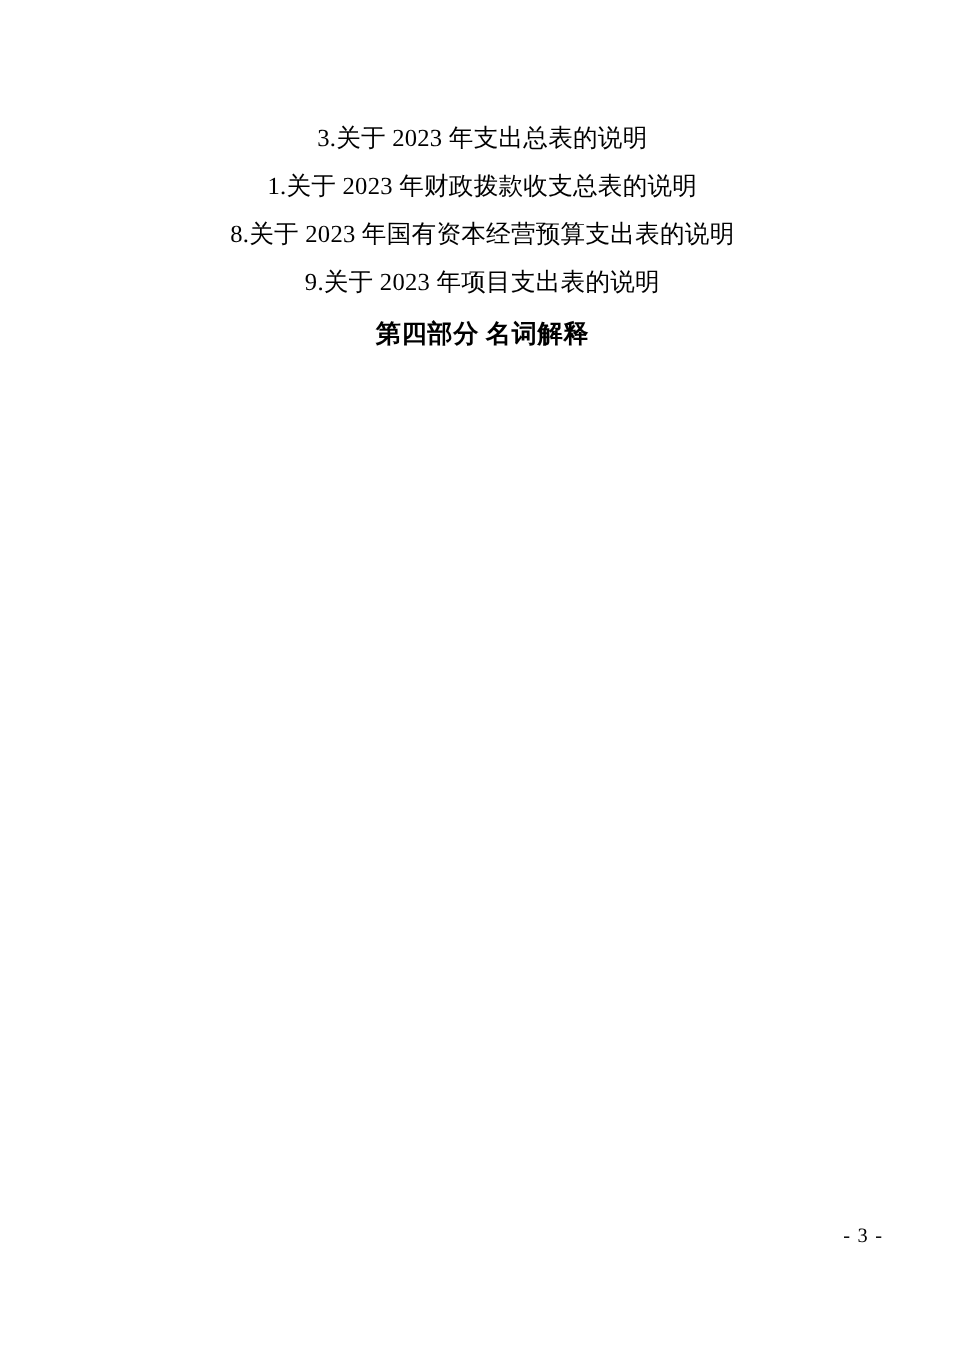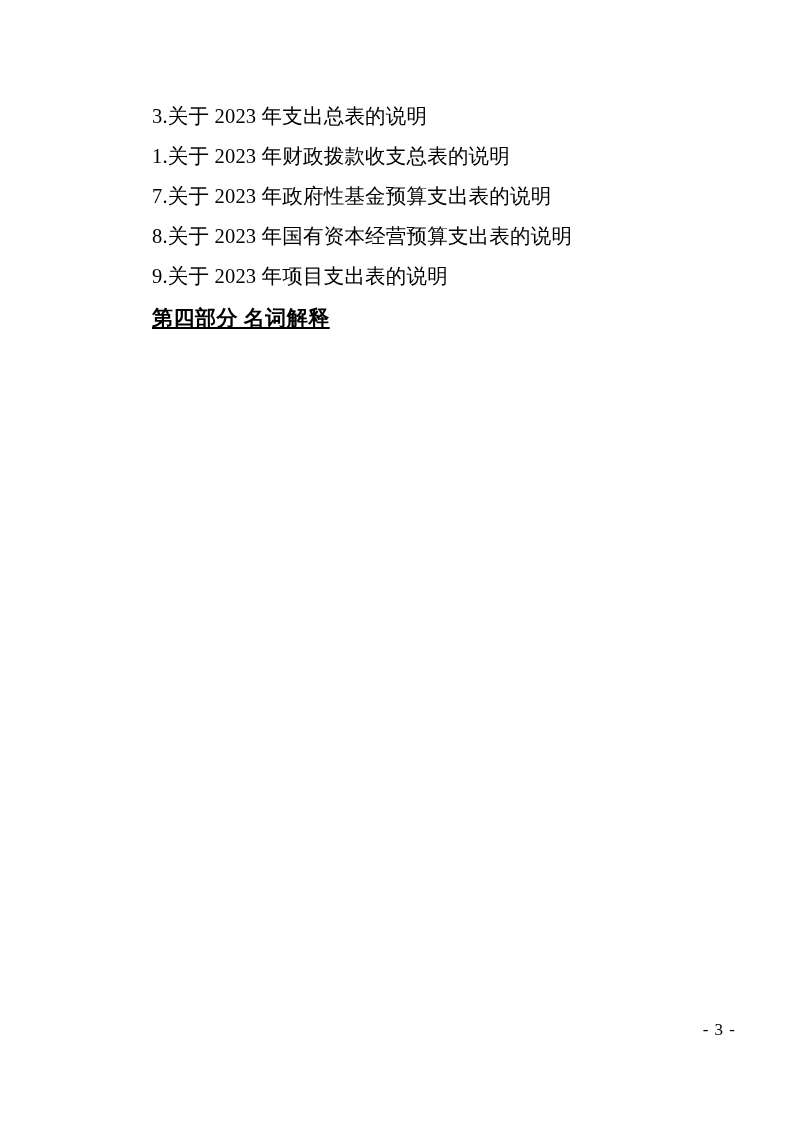--- a/index.html
+++ b/index.html
@@ -14,54 +14,53 @@
     background: #ffffff;
     overflow: hidden;
     font-family: "Liberation Serif", "DejaVu Serif", serif;
     color: #000000;
   }
   .content {
     position: absolute;
     left: 152px;
     top: 96px;
     width: 500px;
+    text-align: center;
   }
   .toc-line {
     font-size: 20.5px;
     line-height: 40px;
     white-space: nowrap;
     letter-spacing: 0.2px;
   }
   .section-heading {
     font-size: 21px;
     line-height: 40px;
     font-weight: bold;
     white-space: nowrap;
     margin-top: 2px;
     letter-spacing: 0.5px;
-    text-decoration: underline;
   }
   .page-number {
     position: absolute;
     left: 0;
     right: 58px;
     top: 1020px;
     text-align: right;
     font-size: 17px;
     font-family: "Liberation Serif", "DejaVu Serif", serif;
     letter-spacing: 1px;
   }
 </style>
 </head>
 <body>
 
 <div class="page">
   <div class="content">
     <div class="toc-line">3.关于 2023 年支出总表的说明</div>
     <div class="toc-line">1.关于 2023 年财政拨款收支总表的说明</div>
-    <div class="toc-line">7.关于 2023 年政府性基金预算支出表的说明</div>
     <div class="toc-line">8.关于 2023 年国有资本经营预算支出表的说明</div>
     <div class="toc-line">9.关于 2023 年项目支出表的说明</div>
     <div class="section-heading">第四部分 名词解释</div>
   </div>
 
   <div class="page-number">- 3 -</div>
 </div>
 
 </body></html>

